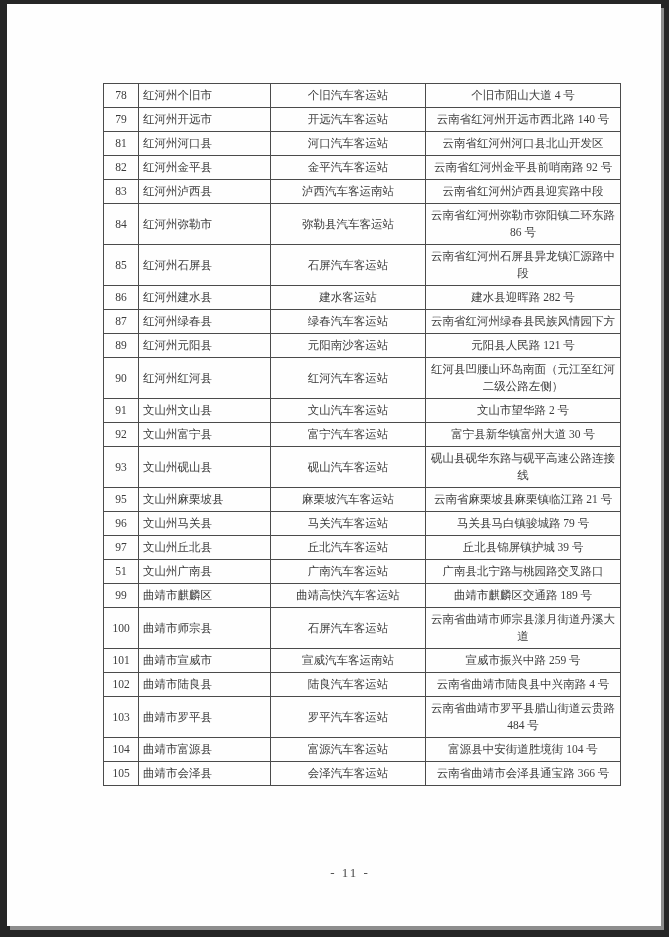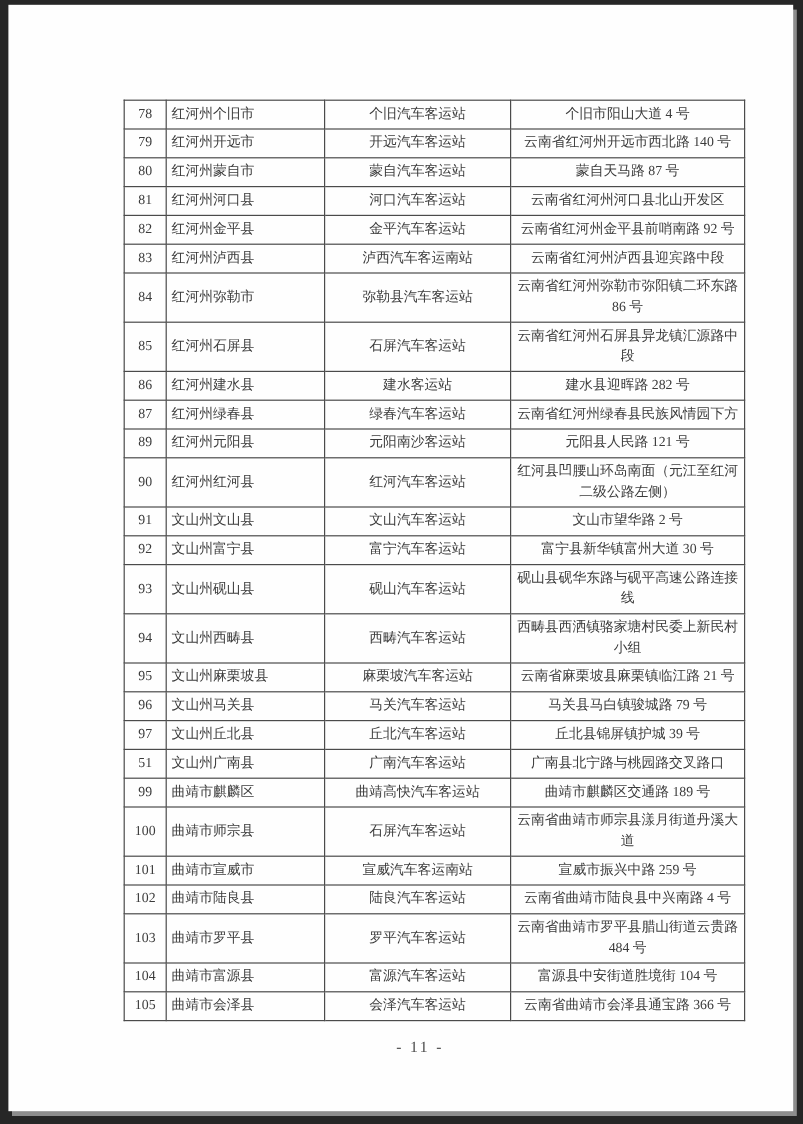--- a/index.html
+++ b/index.html
@@ -76,26 +76,20 @@
             <td class="c3">个旧汽车客运站</td>
             <td class="c4">个旧市阳山大道 4 号</td>
           </tr>
           <tr>
             <td class="c1">79</td>
             <td class="c2">红河州开远市</td>
             <td class="c3">开远汽车客运站</td>
             <td class="c4">云南省红河州开远市西北路 140 号</td>
           </tr>
           <tr>
-            <td class="c1">80</td>
-            <td class="c2">红河州蒙自市</td>
-            <td class="c3">蒙自汽车客运站</td>
-            <td class="c4">蒙自天马路 87 号</td>
-          </tr>
-          <tr>
             <td class="c1">81</td>
             <td class="c2">红河州河口县</td>
             <td class="c3">河口汽车客运站</td>
             <td class="c4">云南省红河州河口县北山开发区</td>
           </tr>
           <tr>
             <td class="c1">82</td>
             <td class="c2">红河州金平县</td>
             <td class="c3">金平汽车客运站</td>
             <td class="c4">云南省红河州金平县前哨南路 92 号</td>
@@ -152,26 +146,20 @@
             <td class="c1">92</td>
             <td class="c2">文山州富宁县</td>
             <td class="c3">富宁汽车客运站</td>
             <td class="c4">富宁县新华镇富州大道 30 号</td>
           </tr>
           <tr>
             <td class="c1">93</td>
             <td class="c2">文山州砚山县</td>
             <td class="c3">砚山汽车客运站</td>
             <td class="c4">砚山县砚华东路与砚平高速公路连接线</td>
-          </tr>
-          <tr>
-            <td class="c1">94</td>
-            <td class="c2">文山州西畴县</td>
-            <td class="c3">西畴汽车客运站</td>
-            <td class="c4">西畴县西洒镇骆家塘村民委上新民村小组</td>
           </tr>
           <tr>
             <td class="c1">95</td>
             <td class="c2">文山州麻栗坡县</td>
             <td class="c3">麻栗坡汽车客运站</td>
             <td class="c4">云南省麻栗坡县麻栗镇临江路 21 号</td>
           </tr>
           <tr>
             <td class="c1">96</td>
             <td class="c2">文山州马关县</td>

